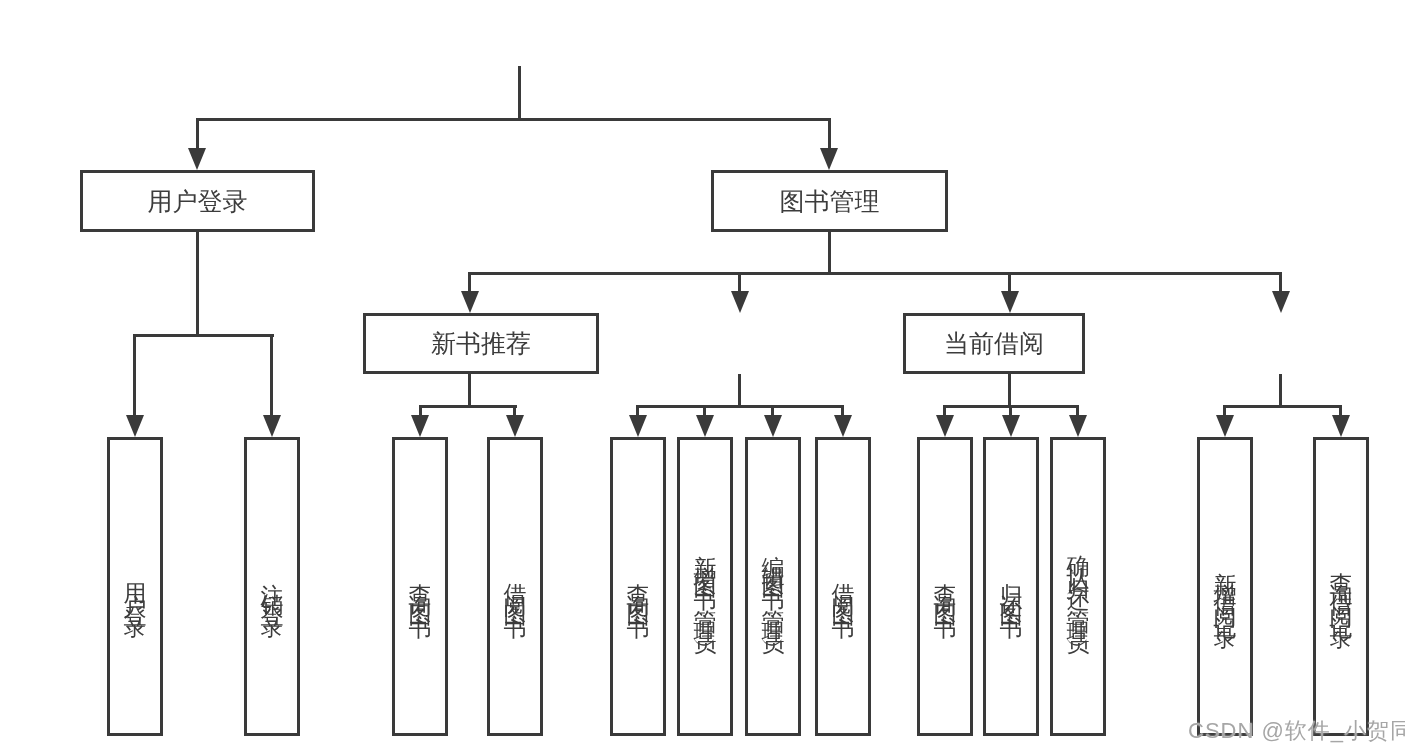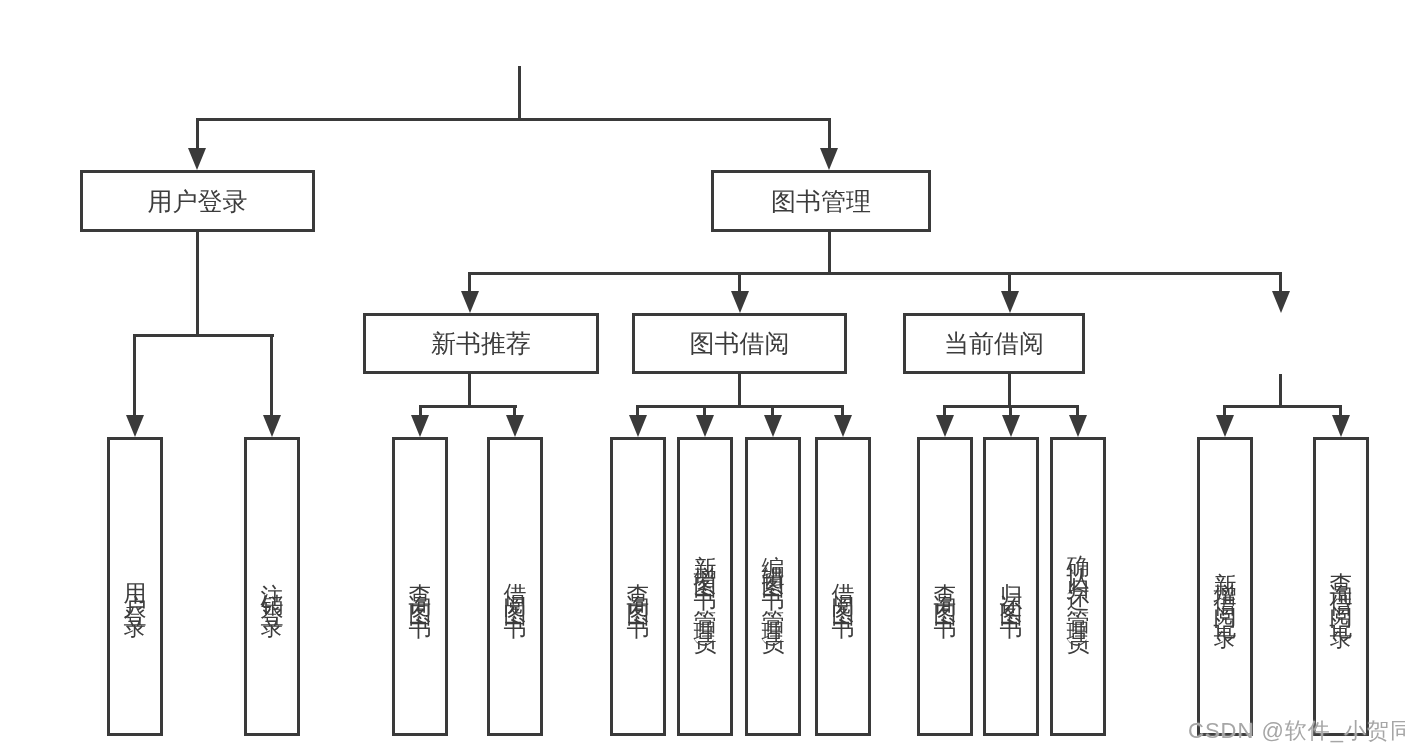--- a/index.html
+++ b/index.html
@@ -44,29 +44,26 @@
 </style>
 </head>
 <body>
 
 <div class="stage">
 
 
   <div class="box lv2" style="left:80px;width:235px">
     <span>用户登录</span>
   </div>
-  <div class="box lv2" style="left:711px;width:220px">
+  <div class="box lv2" style="left:711px;width:237px">
     <span>图书管理</span>
   </div>
 
   <div class="box lv3" style="left:363px;width:236px">
     <span>新书推荐</span>
-  </div>
-  <div class="box lv3" style="left:632px;width:215px">
-    <span>图书借阅</span>
   </div>
   <div class="box lv3" style="left:903px;width:182px">
     <span>当前借阅</span>
   </div>
 
   <div class="box leaf" style="left:107px">
     <span class="vtext">用户登录</span>
   </div>
   <div class="box leaf" style="left:244px">
     <span class="vtext">注销登录</span>

